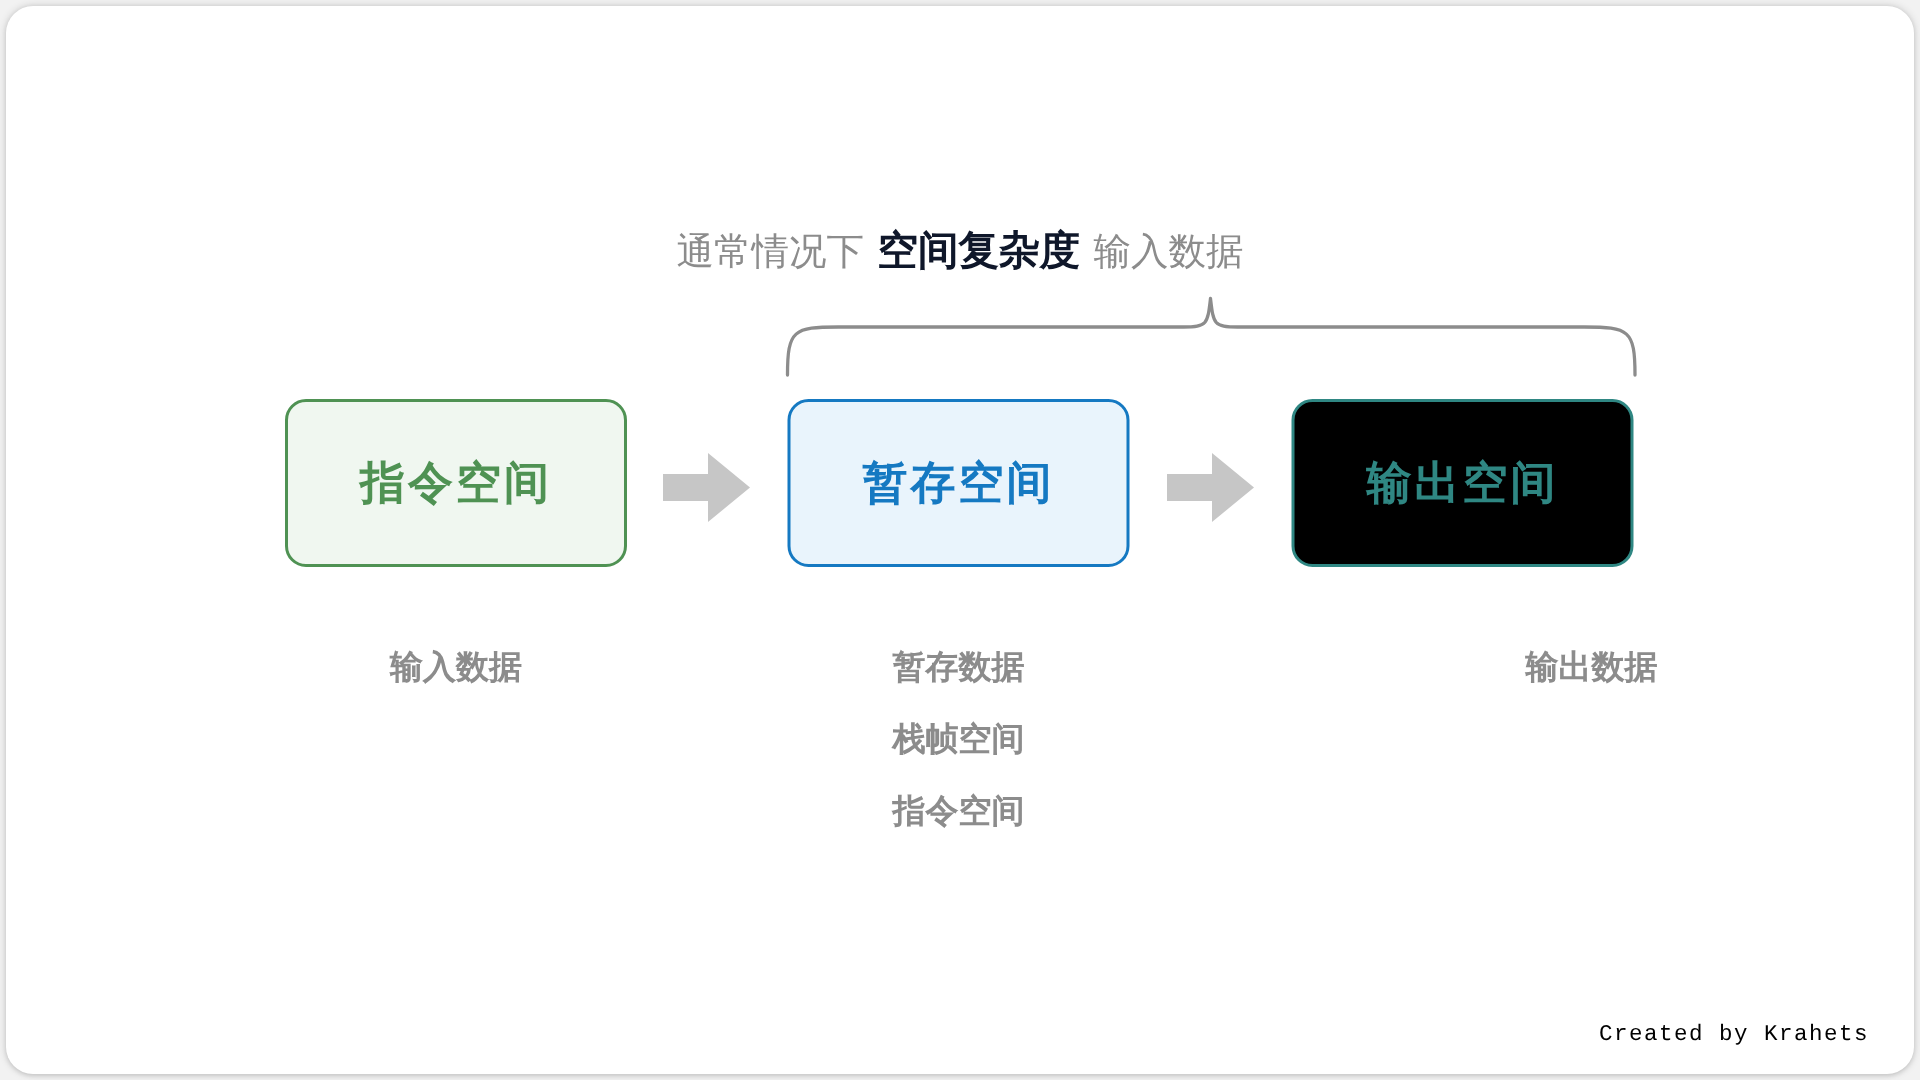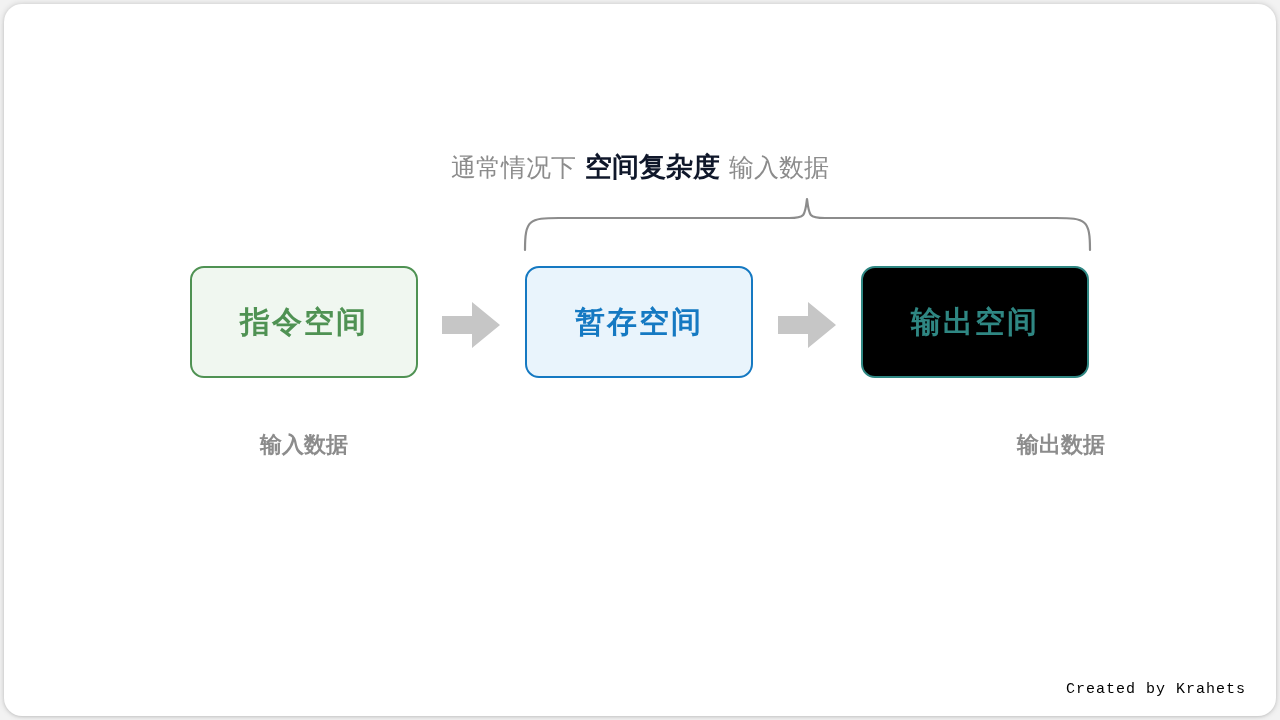--- a/index.html
+++ b/index.html
@@ -154,18 +154,23 @@
   <svg class="arrow" id="arrow-1" viewBox="0 0 58 46">
     <polygon points="0,14 30,14 30,0 58,23 30,46 30,32 0,32" fill="#c6c6c6"></polygon>
   </svg>
   <svg class="arrow" id="arrow-2" viewBox="0 0 58 46">
     <polygon points="0,14 30,14 30,0 58,23 30,46 30,32 0,32" fill="#c6c6c6"></polygon>
   </svg>
 
   <div class="sublabels" id="sub-input">
     <div>输入数据</div>
   </div>
+  <div class="sublabels" id="sub-temp">
+    <div>暂存数据</div>
+    <div>栈帧空间</div>
+    <div>指令空间</div>
+  </div>
   <div class="sublabels" id="sub-output">
     <div>输出数据</div>
   </div>
 
   <div id="credit">Created by Krahets</div>
 </div>
 
 </body></html>

